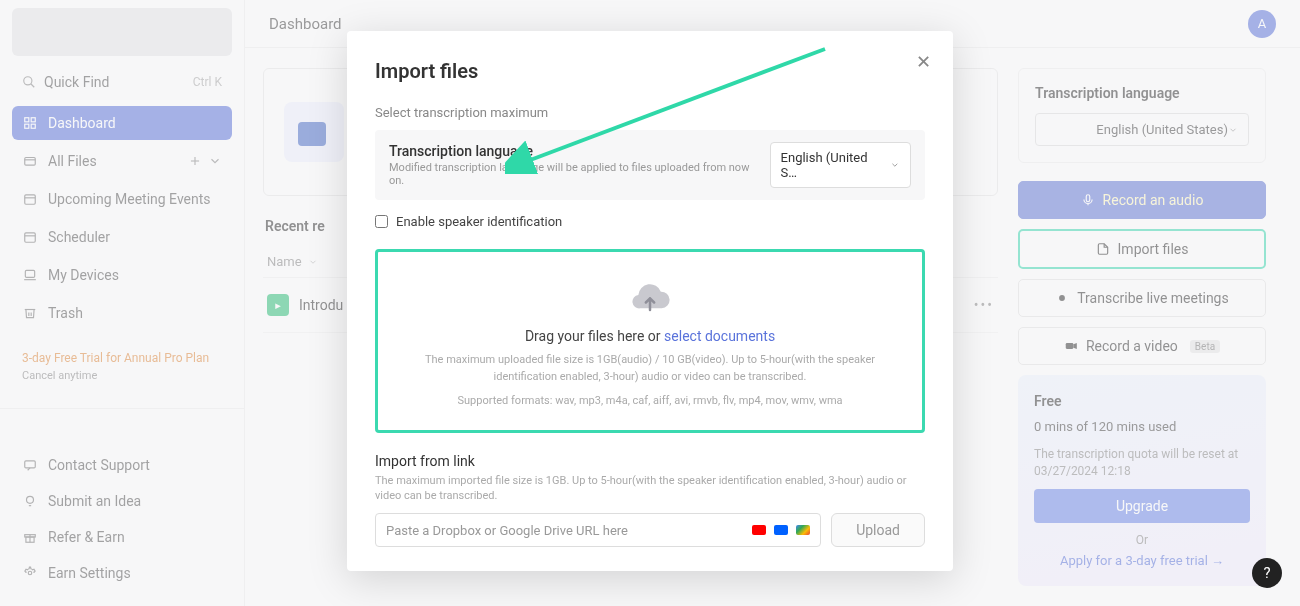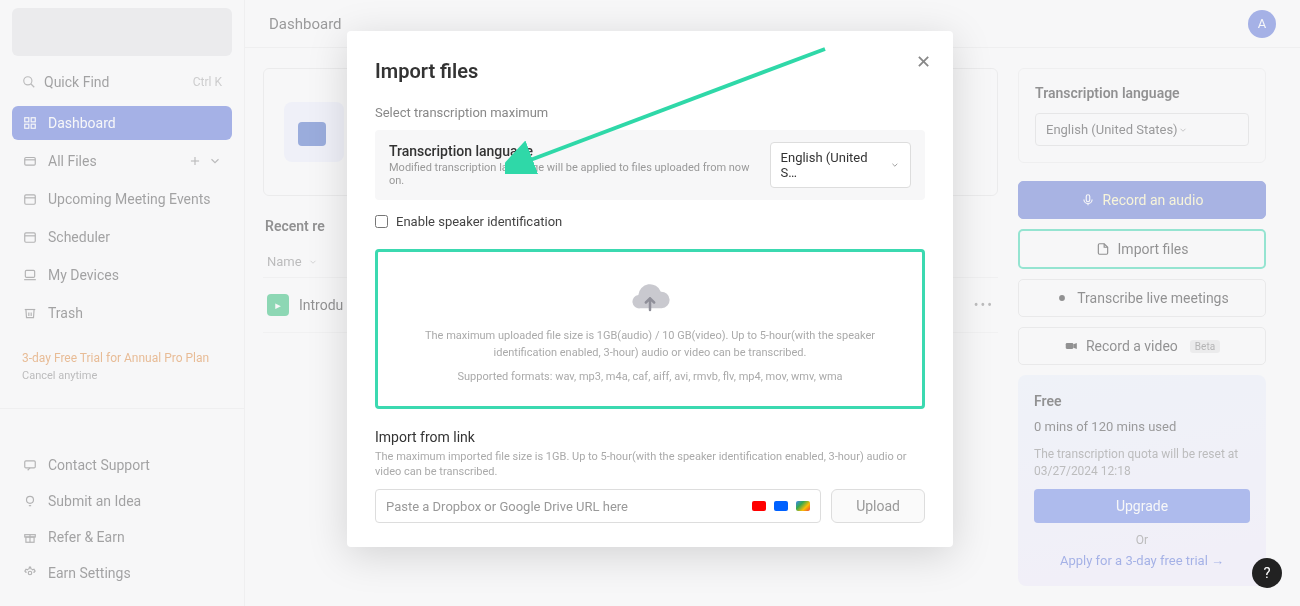--- a/index.html
+++ b/index.html
@@ -40,21 +40,21 @@
 .banner-illus::after { content: ""; position: absolute; left: 14px; top: 20px; width: 28px; height: 24px; background: #4468C7; border-radius: 4px; }
 .section-title { font-weight: 600; color: #333; margin: 22px 0 12px 2px; }
 .table-head { display: flex; align-items: center; padding: 8px 4px; color: #888; font-size: 13px; border-bottom: 1px solid #f0f0f0; }
 .row { display: flex; align-items: center; padding: 16px 4px; border-bottom: 1px solid #f3f3f3; }
 .row-icon { width: 22px; height: 22px; background: #2BBF77; border-radius: 4px; margin-right: 10px; display: flex; align-items: center; justify-content: center; color: #fff; font-size: 11px; }
 .row-more { margin-left: auto; color: #888; letter-spacing: 2px; }
 
 
 .rc-card { border: 1px solid #eee; border-radius: 6px; padding: 16px; margin-bottom: 18px; }
 .rc-title { font-weight: 600; color: #333; margin-bottom: 12px; }
-.select { border: 1px solid #ddd; border-radius: 4px; padding: 8px 10px; display: flex; align-items: center; justify-content: flex-start; color: #444; font-size: 13px; }
+.select { border: 1px solid #ddd; border-radius: 4px; padding: 8px 10px; display: flex; align-items: center; justify-content: flex-end; color: #444; font-size: 13px; }
 .btn { display: flex; align-items: center; justify-content: center; gap: 8px; border: 1px solid #e2e2e2; border-radius: 5px; padding: 10px; margin-bottom: 10px; font-size: 14px; color: #333; cursor: pointer; background: #fff; }
 .btn.primary { background: #6076D4; color: #fef9c3; border-color: #6076D4; }
 .btn.highlight { border: 2px solid #3BD9B0; }
 .badge { background: #e7e7e7; color: #777; font-size: 10px; padding: 1px 5px; border-radius: 3px; margin-left: 4px; }
 .usage-card { border-radius: 8px; background: linear-gradient(170deg, #eef4ff 0%, #f3eefe 100%); padding: 18px 16px; }
 .plan-name { font-weight: 600; margin-bottom: 10px; }
 .usage-text { font-size: 13px; color: #444; margin-bottom: 12px; }
 .quota { font-size: 12px; color: #888; line-height: 1.4; margin-bottom: 9px; }
 .upgrade-btn { background: #6C86E8; color: #fff; border: none; border-radius: 4px; padding: 9px; width: 100%; text-align: center; cursor: pointer; }
 .or { text-align: center; color: #888; font-size: 12px; margin: 10px 0 6px; }
@@ -334,20 +334,23 @@
   <label class="chk-row">
     <input type="checkbox" style="">
     <span>Enable speaker identification</span>
   </label>
 
   <div class="dropzone">
     <svg class="cloud" viewBox="0 0 48 36">
       <path d="M38 28a10 10 0 0 0-1-20 14 14 0 0 0-27 4A8 8 0 0 0 12 28h26z" fill="#c9c9cf"></path>
       <path d="M24 30V16m0 0l-5 5m5-5l5 5" stroke="#8f8f99" stroke-width="3" fill="none" stroke-linecap="round" stroke-linejoin="round"></path>
     </svg>
+    <div class="drop-main">
+      <span>Drag your files here or  </span><a>select documents</a>
+    </div>
     <div class="drop-fine">The maximum uploaded file size is 1GB(audio) / 10 GB(video). Up to 5-hour(with the speaker identification enabled, 3-hour) audio or video can be transcribed.</div>
     <div class="drop-fine">Supported formats: wav, mp3, m4a, caf, aiff, avi, rmvb, flv, mp4, mov, wmv, wma</div>
   </div>
 
   <div class="import-link-title">Import from link</div>
   <div class="import-link-fine">The maximum imported file size is 1GB. Up to 5-hour(with the speaker identification enabled, 3-hour) audio or video can be transcribed.</div>
 
   <div class="url-row">
     <div class="url-input">
       <span>Paste a Dropbox or Google Drive URL here</span>

